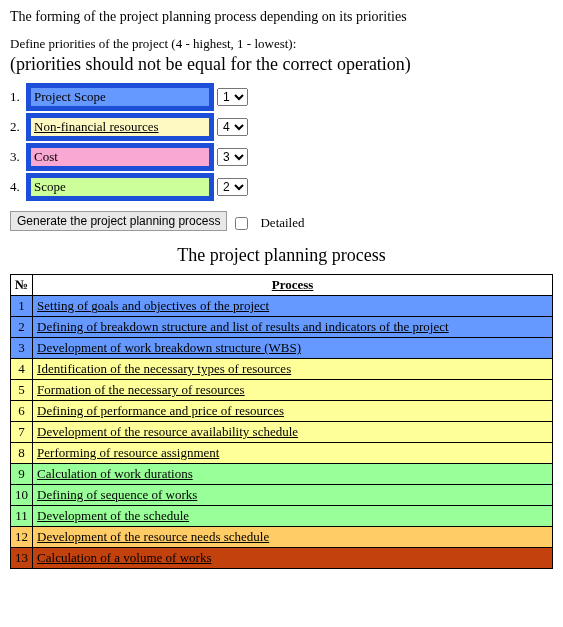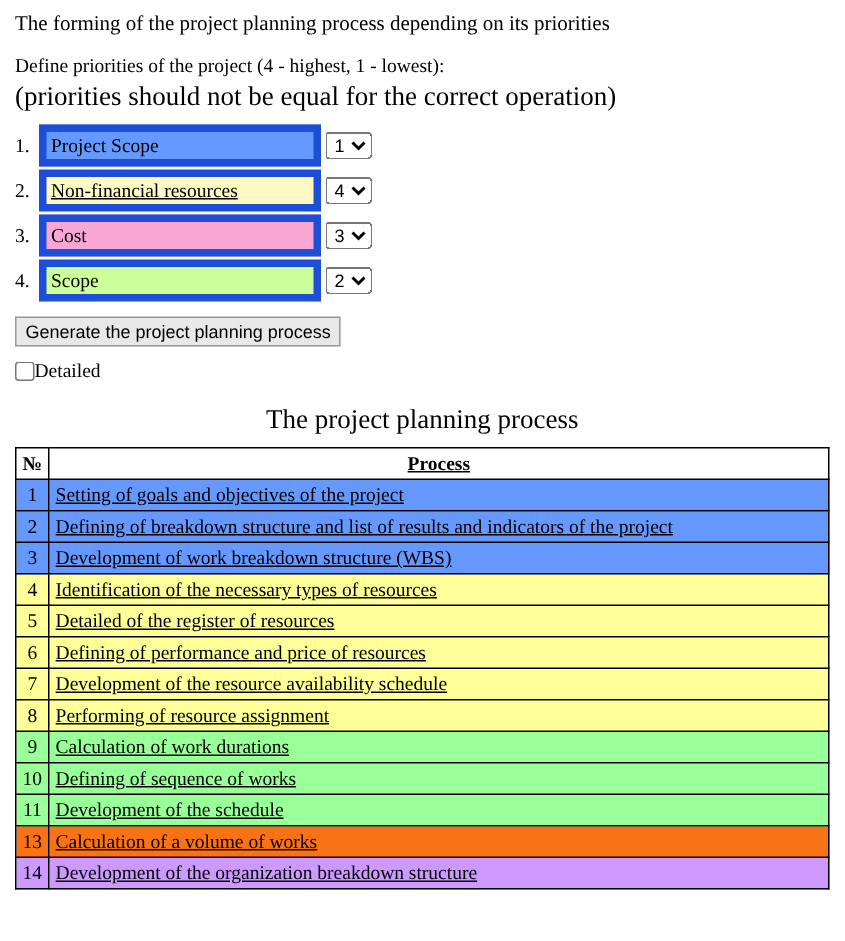--- a/index.html
+++ b/index.html
@@ -48,36 +48,35 @@
     .priority-label.blue { background: #6699ff; }
     .priority-label.yellow { background: #fef9c3; text-decoration: underline; }
     .priority-label.lightyellow { background: #f9a8d4; }
     .priority-label.lightgreen { background: #ccff99; }
     .priority-select {
       font-size: 12px;
       padding: 0 1px;
     }
     .controls-row {
       display: flex;
-      align-items: flex-start;
+      align-items: flex-end;
       gap: 8px;
       margin-bottom: 14px;
-      flex-direction: column;
     }
     .generate-btn {
       font-size: 12px;
       padding: 2px 6px;
       cursor: pointer;
       border: 1px solid #999;
       background: #e8e8e8;
     }
     .detailed-row {
       display: flex;
       align-items: center;
-      gap: 0;
+      gap: 12px;
       font-size: 13px;
     }
     .section-title {
       text-align: center;
       font-size: 18px;
       font-weight: normal;
       margin-bottom: 8px;
     }
     .process-table {
       width: 100%;
@@ -101,21 +100,21 @@
     }
     .col-process {
       text-align: left;
       text-decoration: underline;
     }
     .row-blue { background: #6699ff; }
     .row-yellow { background: #ffff99; }
     .row-green { background: #99ff99; }
     .row-orange { background: #ffcc66; }
     .row-purple { background: #cc99ff; }
-    .row-lightgreen { background: #f97316; }
+    .row-lightgreen { background: #c2410c; }
   </style>
 </head>
 <body>
 
 <div class="main-title">The forming of the project planning process depending on its priorities</div>
 
 <div class="priorities-section">
   <div class="subtitle">Define priorities of the project (4 - highest, 1 - lowest):</div>
   <div class="subtitle2">(priorities should not be equal for the correct operation)</div>
 
@@ -178,21 +177,21 @@
       <tr class="row-blue">
         <td class="col-num">3</td>
         <td class="col-process">Development of work breakdown structure (WBS)</td>
       </tr>
       <tr class="row-yellow">
         <td class="col-num">4</td>
         <td class="col-process">Identification of the necessary types of resources</td>
       </tr>
       <tr class="row-yellow">
         <td class="col-num">5</td>
-        <td class="col-process">Detailed of the register of resources</td>
+        <td class="col-process">Formation of the necessary of resources</td>
       </tr>
       <tr class="row-yellow">
         <td class="col-num">6</td>
         <td class="col-process">Defining of performance and price of resources</td>
       </tr>
       <tr class="row-yellow">
         <td class="col-num">7</td>
         <td class="col-process">Development of the resource availability schedule</td>
       </tr>
       <tr class="row-yellow">
@@ -204,22 +203,22 @@
         <td class="col-process">Calculation of work durations</td>
       </tr>
       <tr class="row-green">
         <td class="col-num">10</td>
         <td class="col-process">Defining of sequence of works</td>
       </tr>
       <tr class="row-green">
         <td class="col-num">11</td>
         <td class="col-process">Development of the schedule</td>
       </tr>
+      <tr class="row-orange">
+        <td class="col-num">12</td>
+        <td class="col-process">Development of the resource needs schedule</td>
+      </tr>
       <tr class="row-lightgreen">
         <td class="col-num">13</td>
         <td class="col-process">Calculation of a volume of works</td>
       </tr>
-      <tr class="row-purple">
-        <td class="col-num">14</td>
-        <td class="col-process">Development of the organization breakdown structure</td>
-      </tr>
     </tbody>
 </table>
 
 </body></html>

